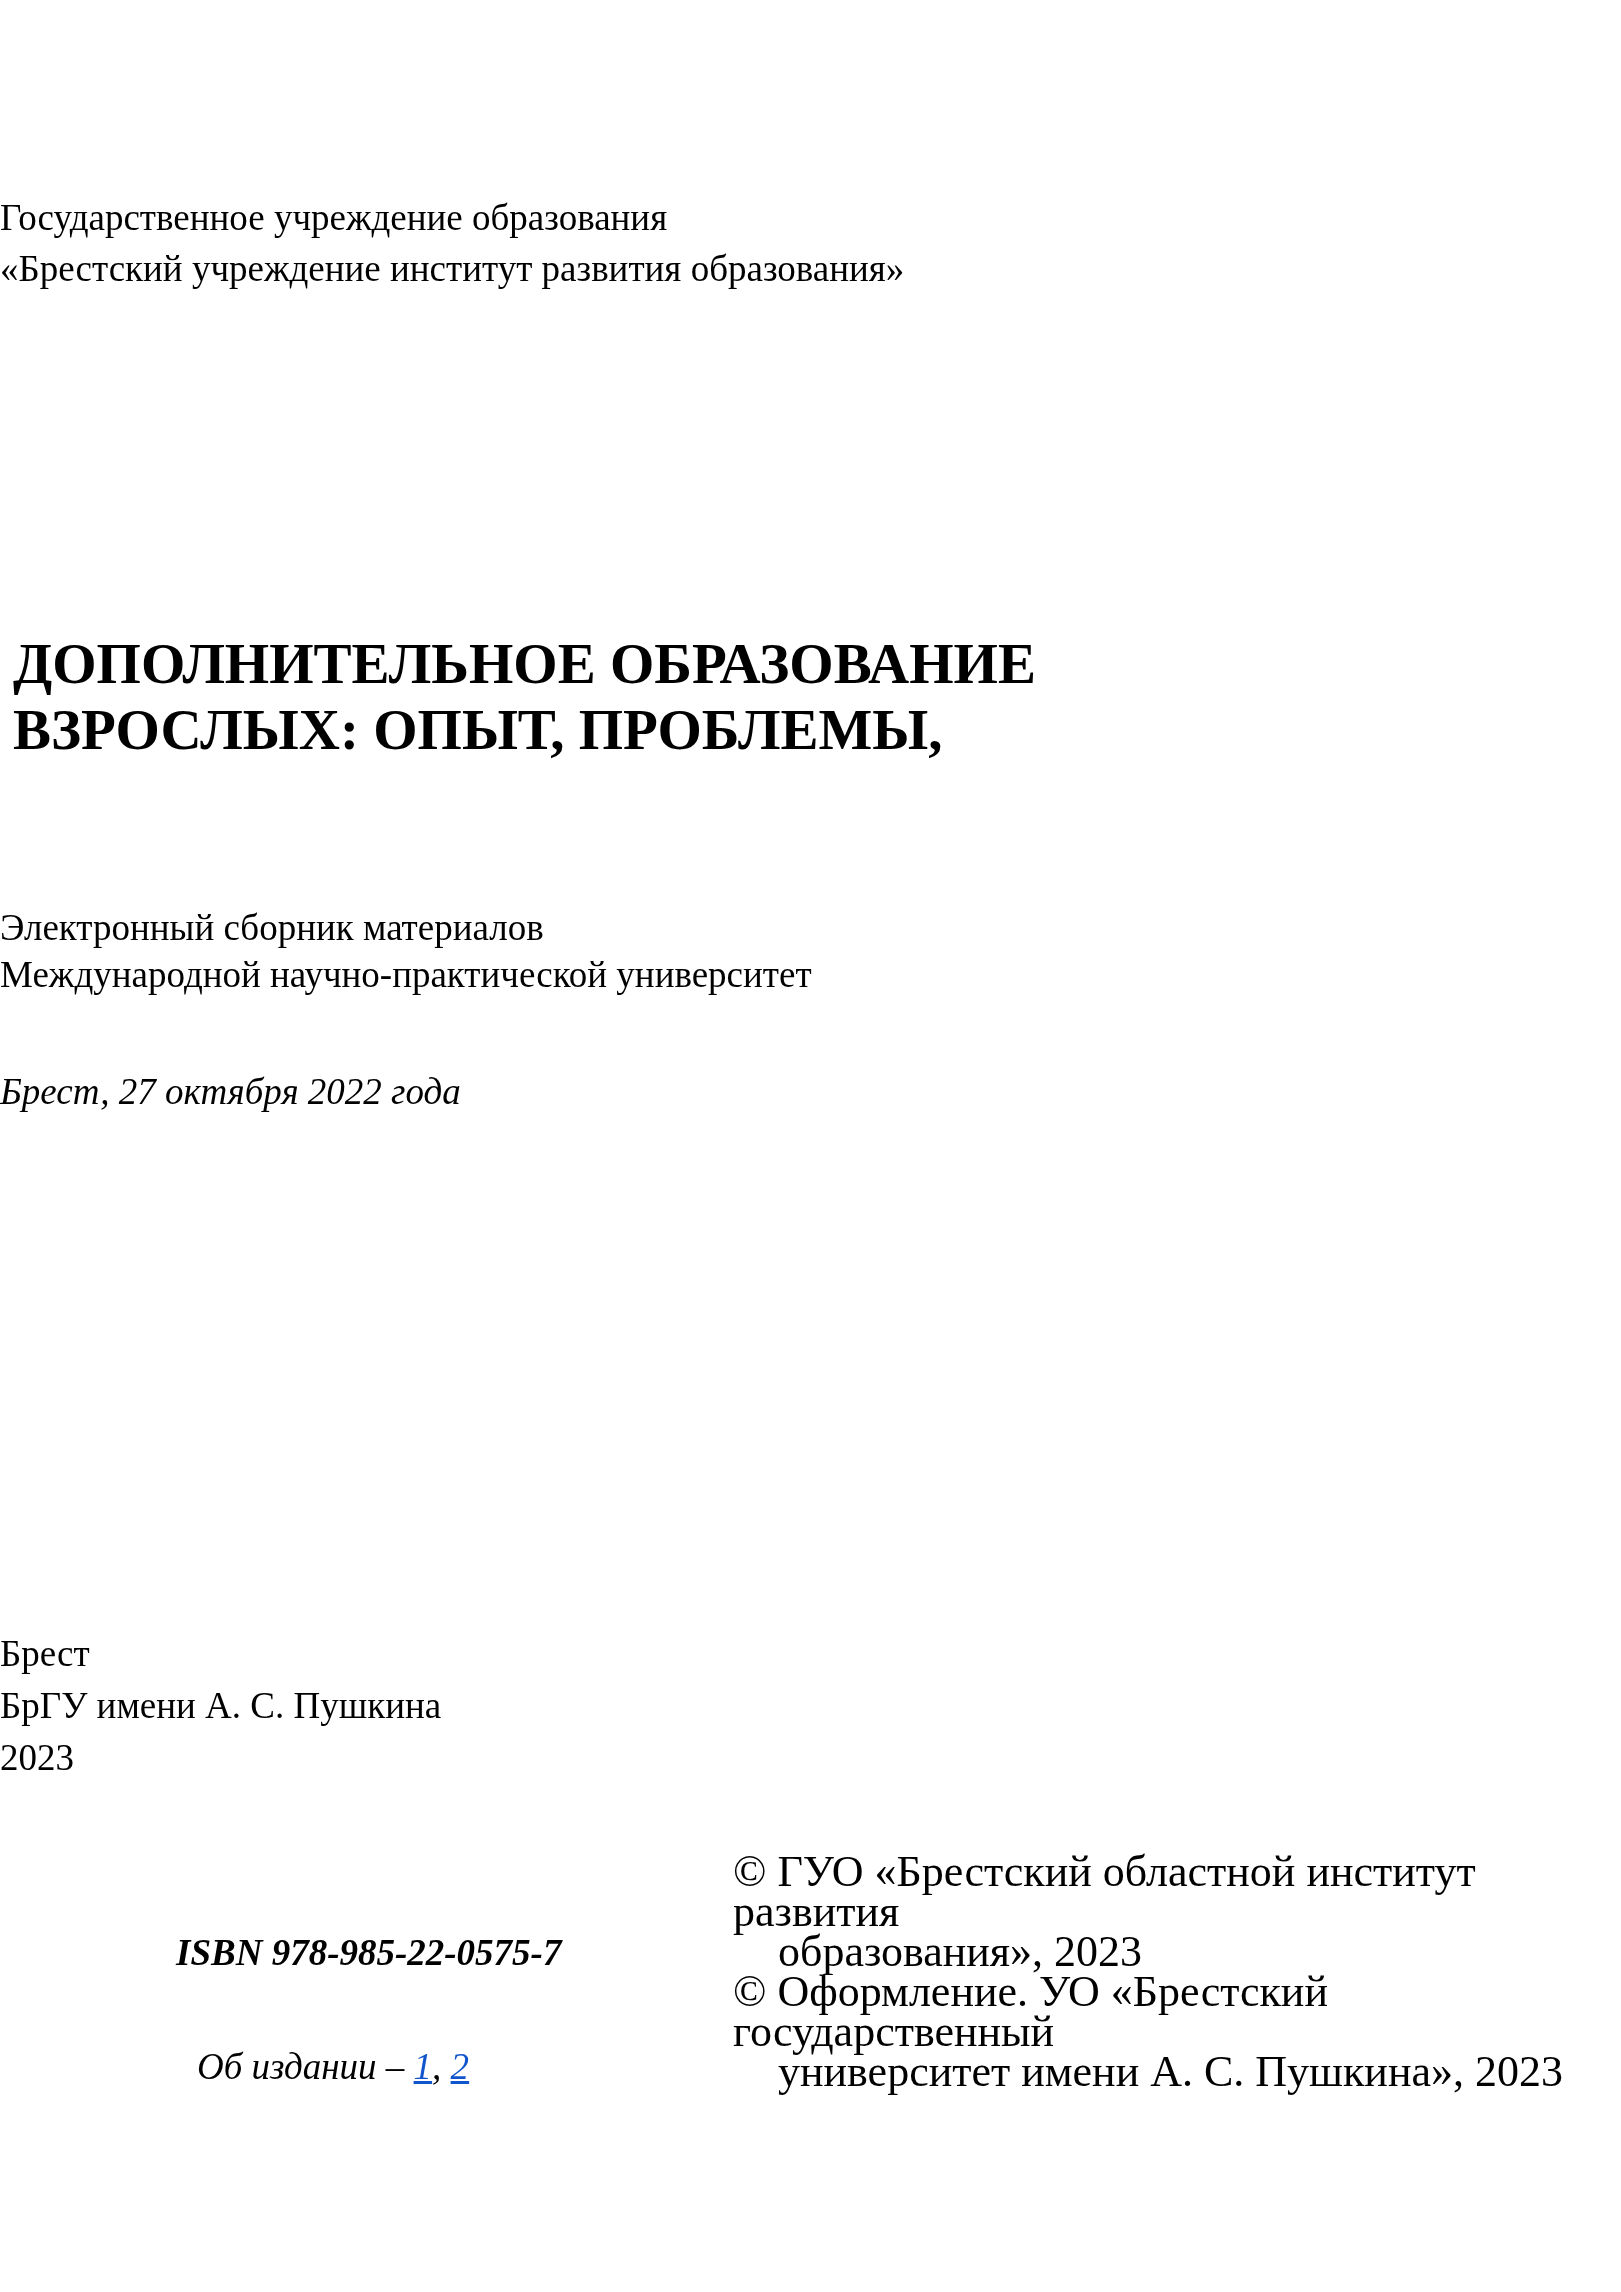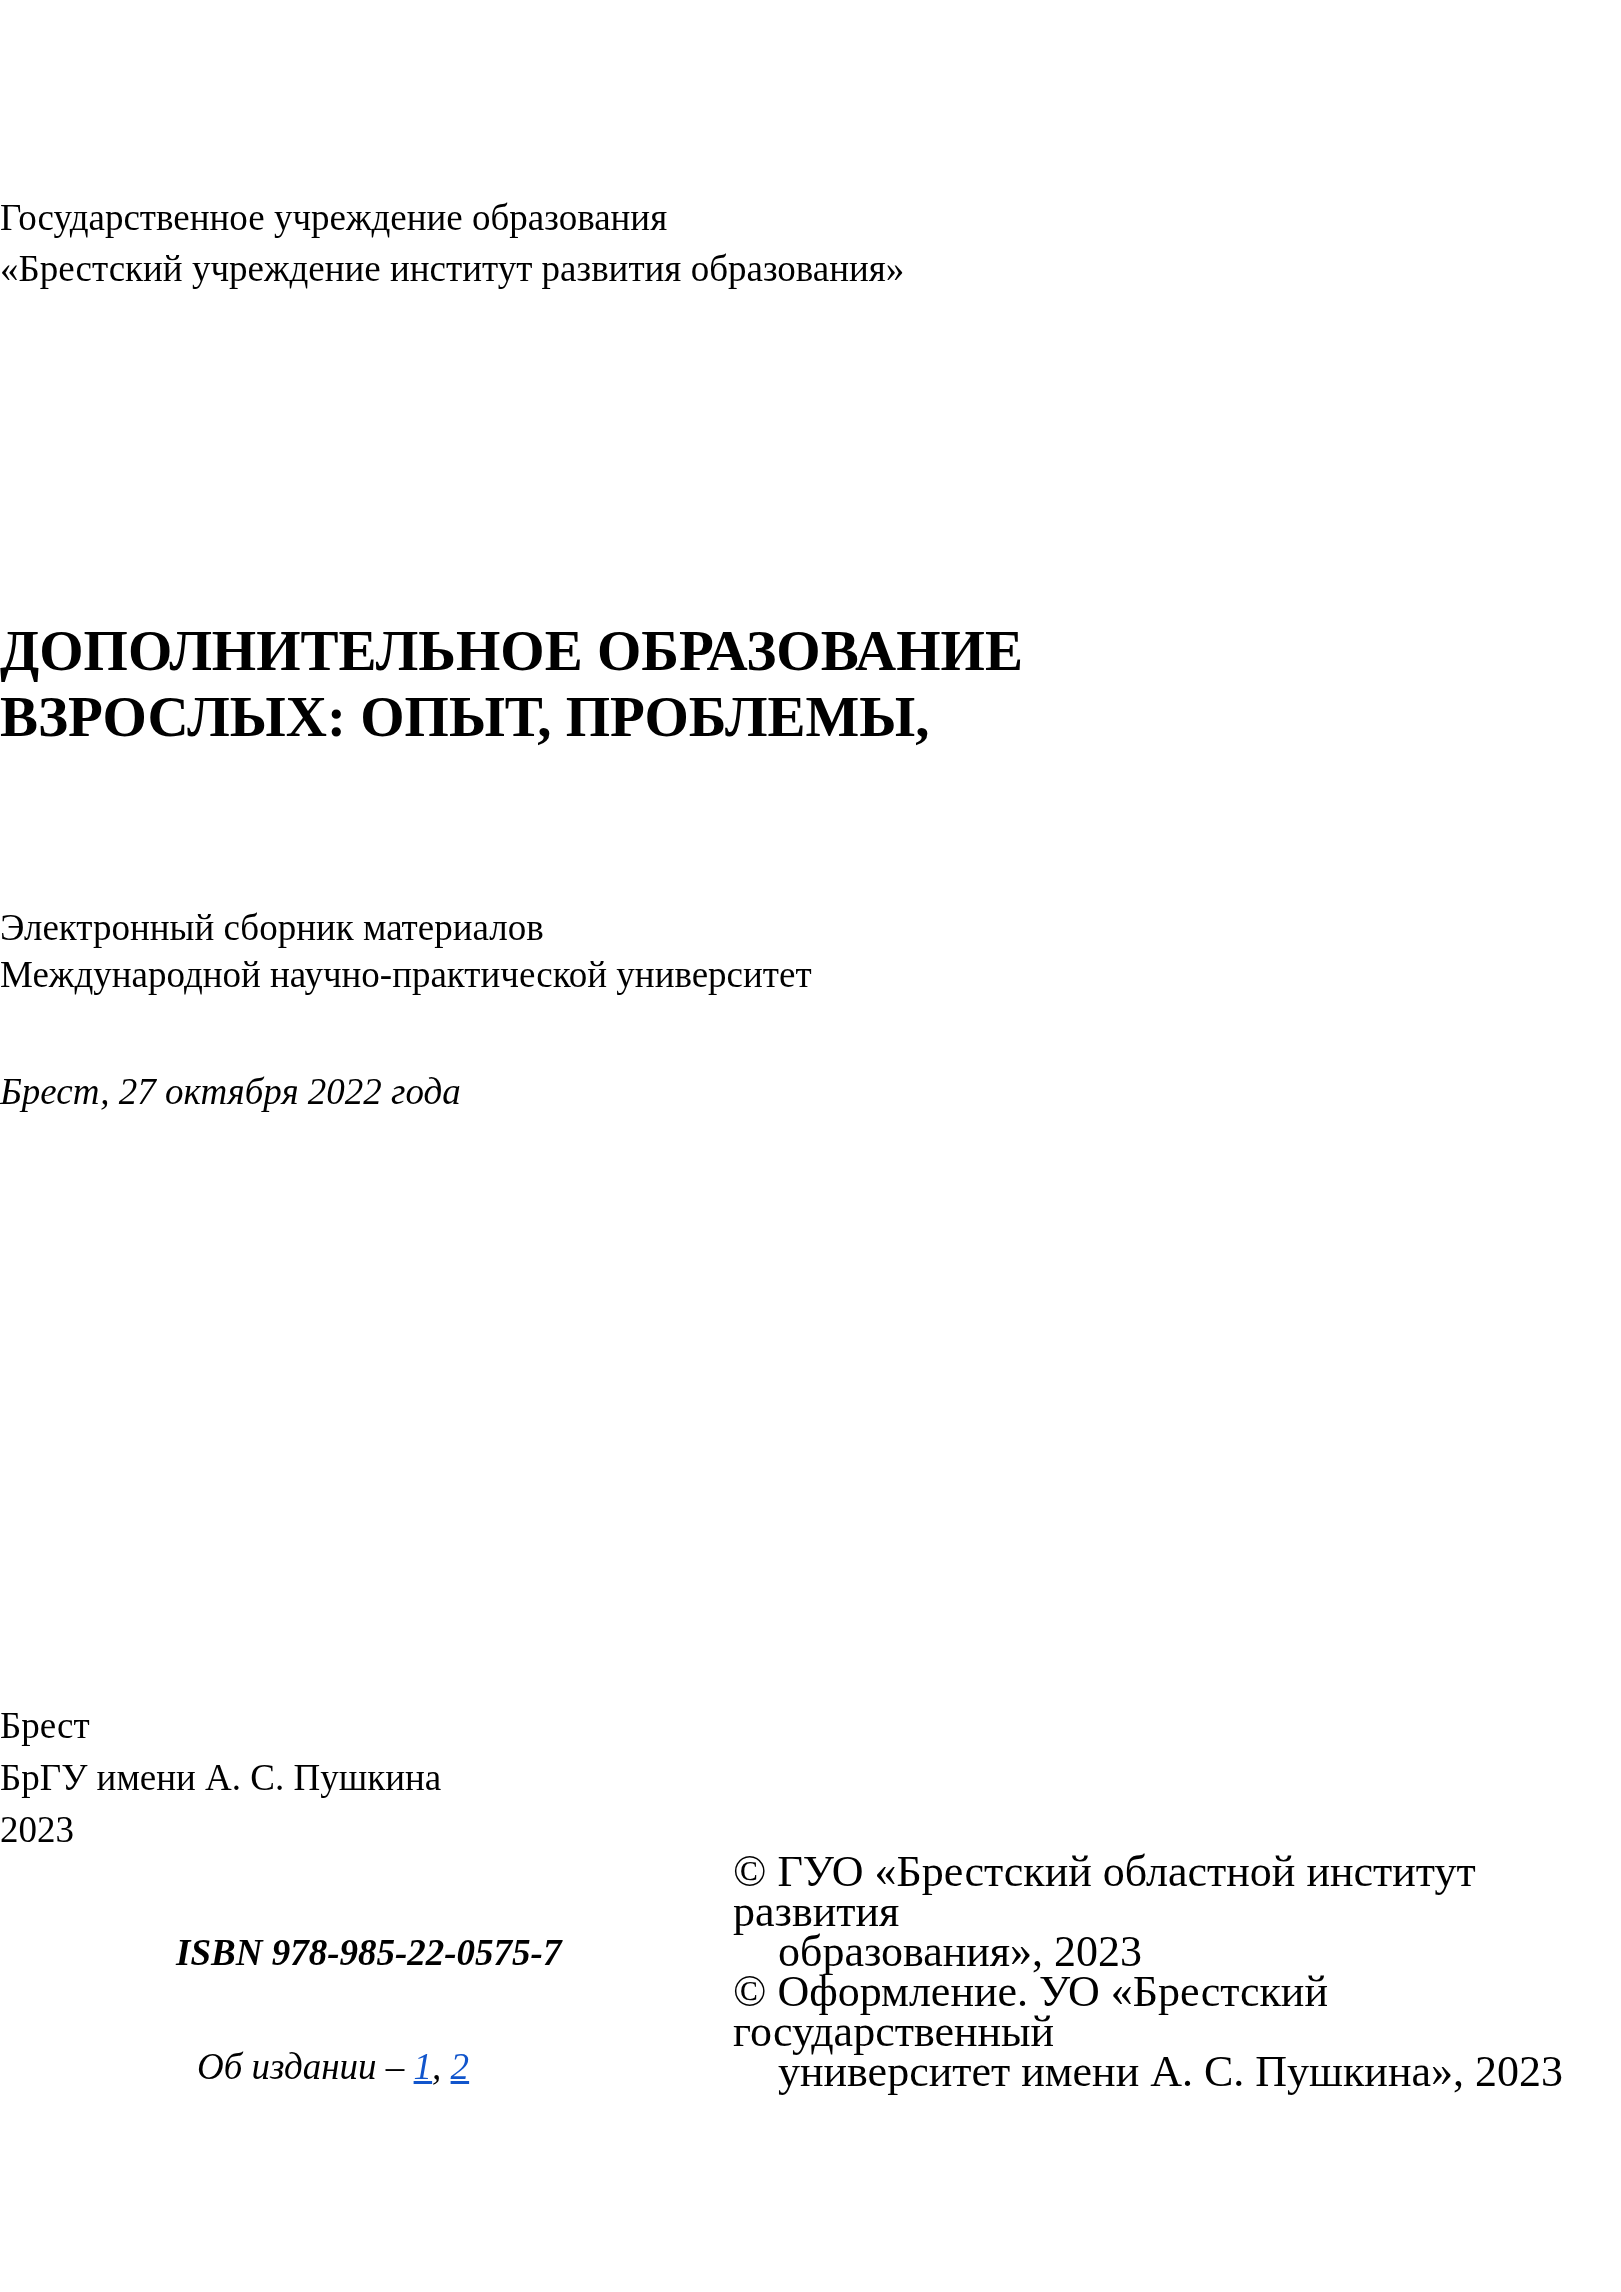--- a/index.html
+++ b/index.html
@@ -25,35 +25,35 @@
   .org-header {
     top: 192px;
     font-size: 37px;
     line-height: 51px;
   }
   .main-title {
     top: 618px;
     font-size: 57px;
     line-height: 66px;
     font-weight: bold;
-    margin: 0;
+    margin: 13px;
   }
   .subtitle {
     top: 904px;
     font-size: 37px;
     line-height: 47px;
   }
   .event-line {
     top: 1068px;
     font-size: 37px;
     line-height: 47px;
     font-style: italic;
   }
   .imprint {
-    top: 1700px;
+    top: 1628px;
     font-size: 37px;
     line-height: 52px;
   }
   .isbn {
     position: absolute;
     left: 176px;
     top: 1933px;
     font-size: 37px;
     line-height: 40px;
     font-weight: bold;

